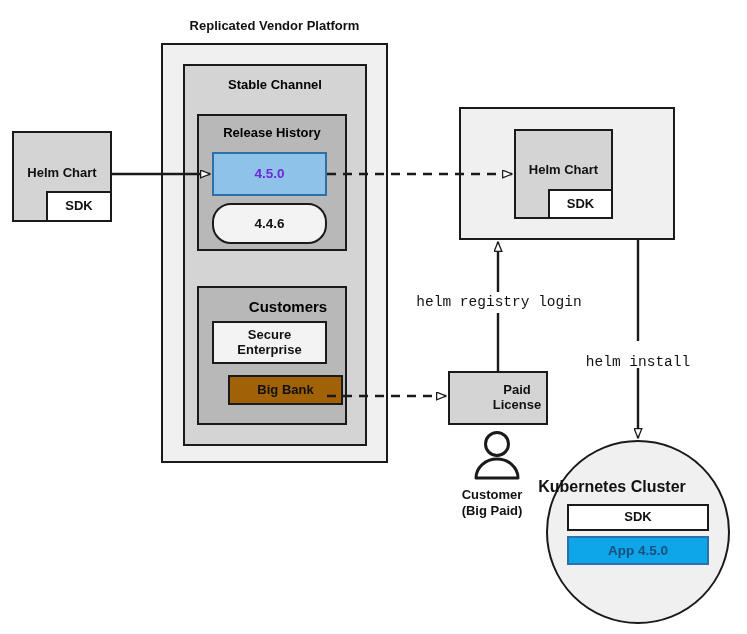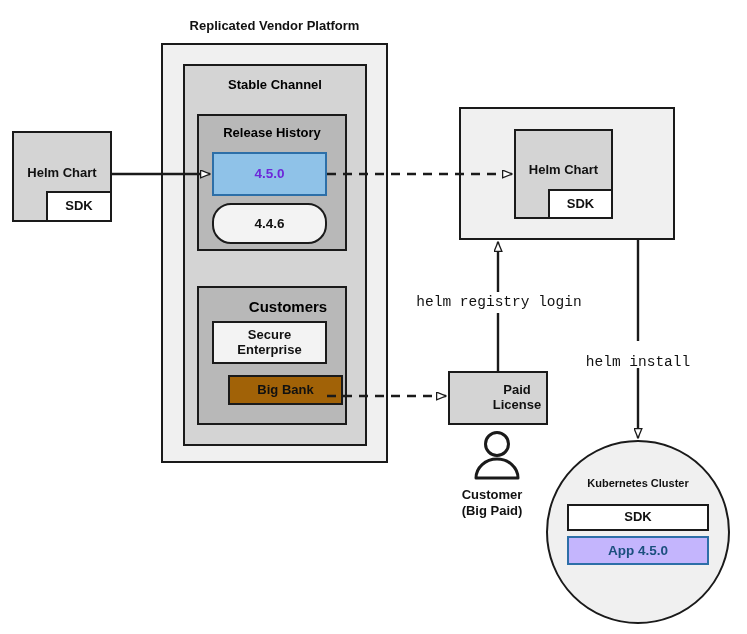--- a/index.html
+++ b/index.html
@@ -139,27 +139,27 @@
     <span style="white-space:pre-line;margin-left:38px;">Paid
 License</span>
   </div>
 
   <div class="plain-label" style="left:421px; top:487px; width:142px;">
     <div>Customer</div>
     <div>(Big Paid)</div>
   </div>
 
   <div class="circle-node" style="left:546px; top:440px; width:184px; height:184px;"></div>
-  <div class="plain-label" style="left:546px; top:477px; width:184px; font-size:11px;">Kubernetes Cluster</div>
+  <div class="plain-label" style="left:520px; top:477px; width:184px; font-size:16px;">Kubernetes Cluster</div>
 
   <div class="box" style="left:567px; top:504px; width:142px; height:27px; background:#ffffff; font-size:13px;">
     <span>SDK</span>
   </div>
   <div class="box" style="left:567px; top:536px; width:142px; height:29px;
-              background:#c4b5fd; border-color:#2d6fa8; color:#1b4f7e; font-size:13.5px;">
+              background:#0ea5e9; border-color:#2d6fa8; color:#1b4f7e; font-size:13.5px;">
     <span>App 4.5.0</span>
   </div>
 
   <div class="mono" style="left:399px; top:294px; width:200px;">helm registry login</div>
 
   <div class="mono" style="left:563px; top:348px; width:150px;margin-top:6px;">helm install</div>
 
   <svg class="overlay" viewBox="0 0 747 634">
     <defs>
       <marker id="arrow-solid" markerWidth="10" markerHeight="8" refX="9" refY="4" orient="auto" markerUnits="userSpaceOnUse">

